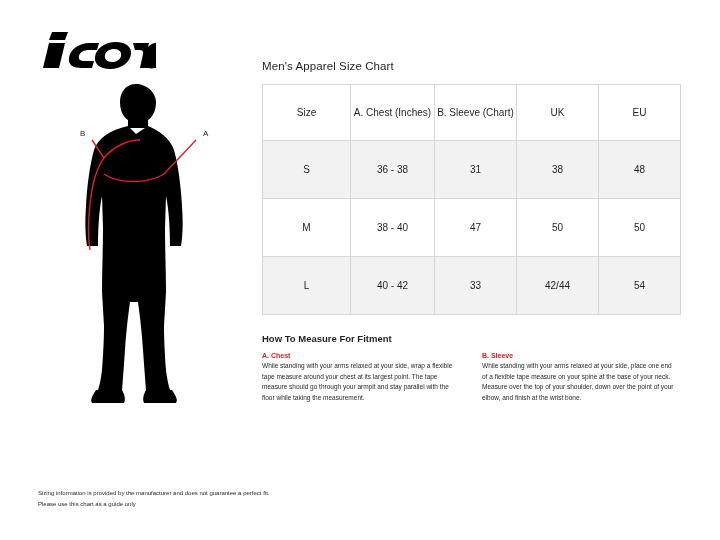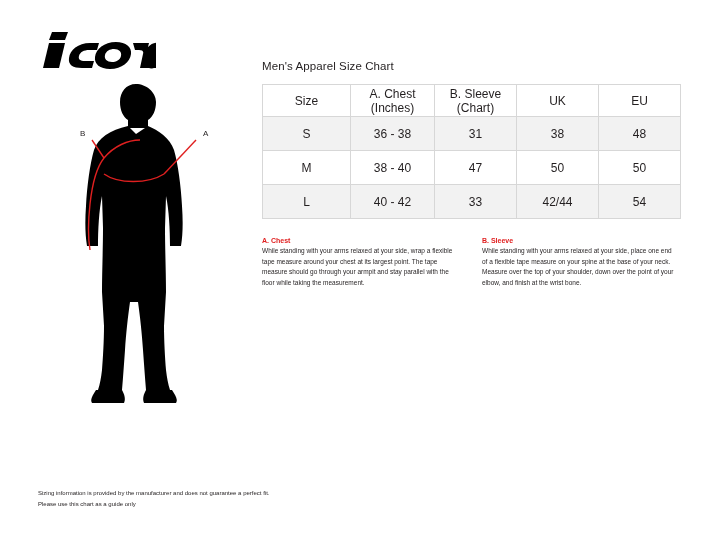--- a/index.html
+++ b/index.html
@@ -59,24 +59,24 @@
     border-collapse: collapse;
     width: 418px;
     table-layout: fixed;
   }
   table.size-table th,
   table.size-table td {
     border: 1px solid #d7d7d7;
     height: 33px;
     text-align: center;
     vertical-align: middle;
-    font-size: 12px;
+    font-size: 10px;
     color: #231f20;
     font-weight: normal;
-    padding: 0 2px;
+    padding: 12px 2px;
   }
   table.size-table thead th {
     height: 31px;
     background: #ffffff;
     font-weight: normal;
   }
   table.size-table tbody tr:nth-child(odd) td {
     background: #f2f2f2;
   }
   table.size-table tbody tr:nth-child(even) td {
@@ -222,20 +222,21 @@
           <td>L</td>
           <td>40 - 42</td>
           <td>33</td>
           <td>42/44</td>
           <td>54</td>
         </tr>
       </tbody>
     </table>
 
     <div class="howto">
+      <h2 class="howto-title">How To Measure For Fitment</h2>
       <div class="howto-cols">
         <div class="howto-col">
           <p class="howto-head">A. Chest</p>
           <p class="howto-body">While standing with your arms relaxed at your side, wrap a flexible tape measure around your chest at its largest point. The tape measure should go through your armpit and stay parallel with the floor while taking the measurement.</p>
         </div>
         <div class="howto-col">
           <p class="howto-head">B. Sleeve</p>
           <p class="howto-body">While standing with your arms relaxed at your side, place one end of a flexible tape measure on your spine at the base of your neck. Measure over the top of your shoulder, down over the point of your elbow, and finish at the wrist bone.</p>
         </div>
       </div>

